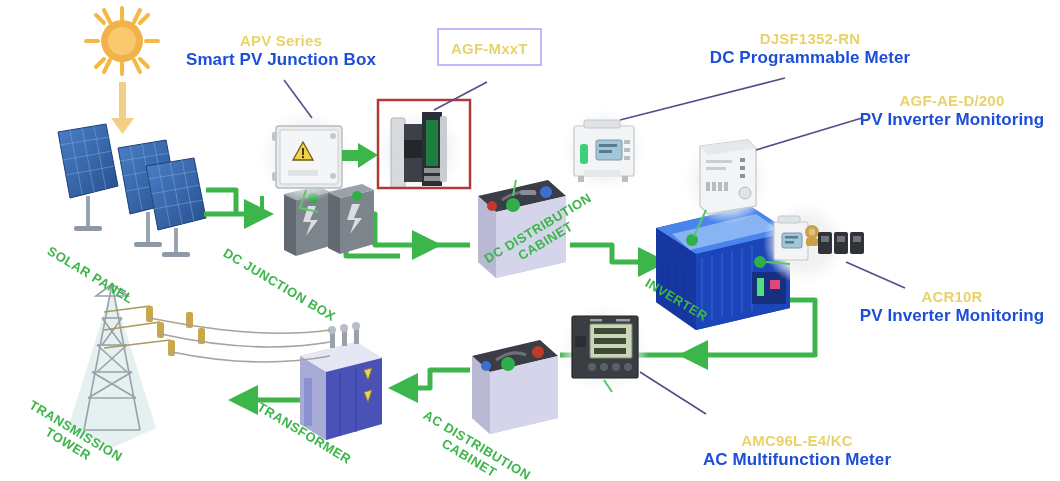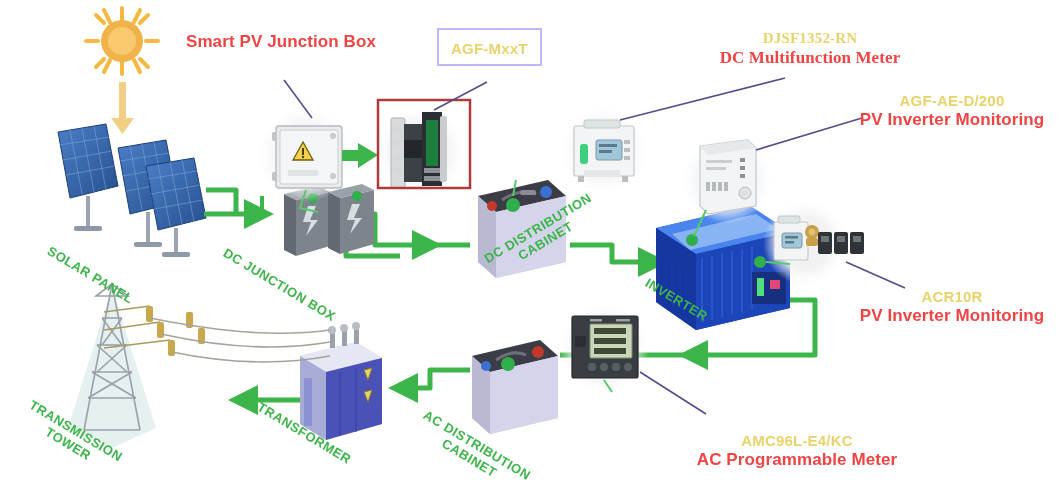--- a/index.html
+++ b/index.html
@@ -3,21 +3,21 @@
 <meta charset="utf-8">
 <style>
   html,body{margin:0;padding:0;background:#fff;}
   body{width:1060px;height:481px;overflow:hidden;
        font-family:"Liberation Sans",sans-serif;}
   #stage{position:relative;width:1060px;height:481px;background:#ffffff;}
 
   
   .callout{position:absolute;text-align:center;line-height:1.18;white-space:nowrap;}
   .callout .model{color:#e8d36a;font-weight:bold;font-size:15px;letter-spacing:.2px;}
-  .callout .desc{color:#ef4444;font-weight:bold;font-size:17px;letter-spacing:.1px;}
+  .callout .desc{color:#1d4ed8;font-weight:bold;font-size:17px;letter-spacing:.1px;}
   .callout.boxed{border:2px solid #c4b5fd;padding:10px 12px 6px 12px;background:#fff;}
 
   
   .scene-label{position:absolute;color:#3cb54a;font-weight:bold;font-size:13px;
     letter-spacing:.5px;white-space:nowrap;line-height:1.15;text-align:center;}
 
   
   svg.layer{position:absolute;left:0;top:0;width:1060px;height:481px;overflow:visible;}
 </style>
 </head>
@@ -454,40 +454,41 @@
   <div class="scene-label" style="left:262px;top:400px;transform:rotate(31deg);transform-origin:left top;">
     <div>TRANSFORMER</div>
   </div>
 
   <div class="scene-label" style="left:34px;top:398px;transform:rotate(31deg);transform-origin:left top;">
     <div>TRANSMISSION</div>
     <div>TOWER</div>
   </div>
 
   <div class="callout" style="left:176px;top:32px;width:210px;">
+    <div class="model">APV Series</div>
     <div class="desc">Smart PV Junction Box</div>
   </div>
 
   <div class="callout boxed" style="left:437px;top:28px;">
     <div class="model">AGF-MxxT</div>
   </div>
 
-  <div class="callout" style="left:700px;top:30px;width:220px;font-family:Liberation Serif, serif;">
+  <div class="callout" style="left:700px;top:30px;width:220px;">
     <div class="model">DJSF1352-RN</div>
-    <div class="desc">DC Multifunction Meter</div>
+    <div class="desc">DC Programmable Meter</div>
   </div>
 
   <div class="callout" style="left:852px;top:92px;width:200px;">
     <div class="model">AGF-AE-D/200</div>
     <div class="desc">PV Inverter Monitoring</div>
   </div>
 
   <div class="callout" style="left:854px;top:288px;width:196px;">
     <div class="model">ACR10R</div>
     <div class="desc">PV Inverter Monitoring</div>
   </div>
 
   <div class="callout" style="left:686px;top:432px;width:222px;">
     <div class="model">AMC96L-E4/KC</div>
-    <div class="desc">AC Programmable Meter</div>
+    <div class="desc">AC Multifunction Meter</div>
   </div>
 
 </div>
 
 </body></html>

